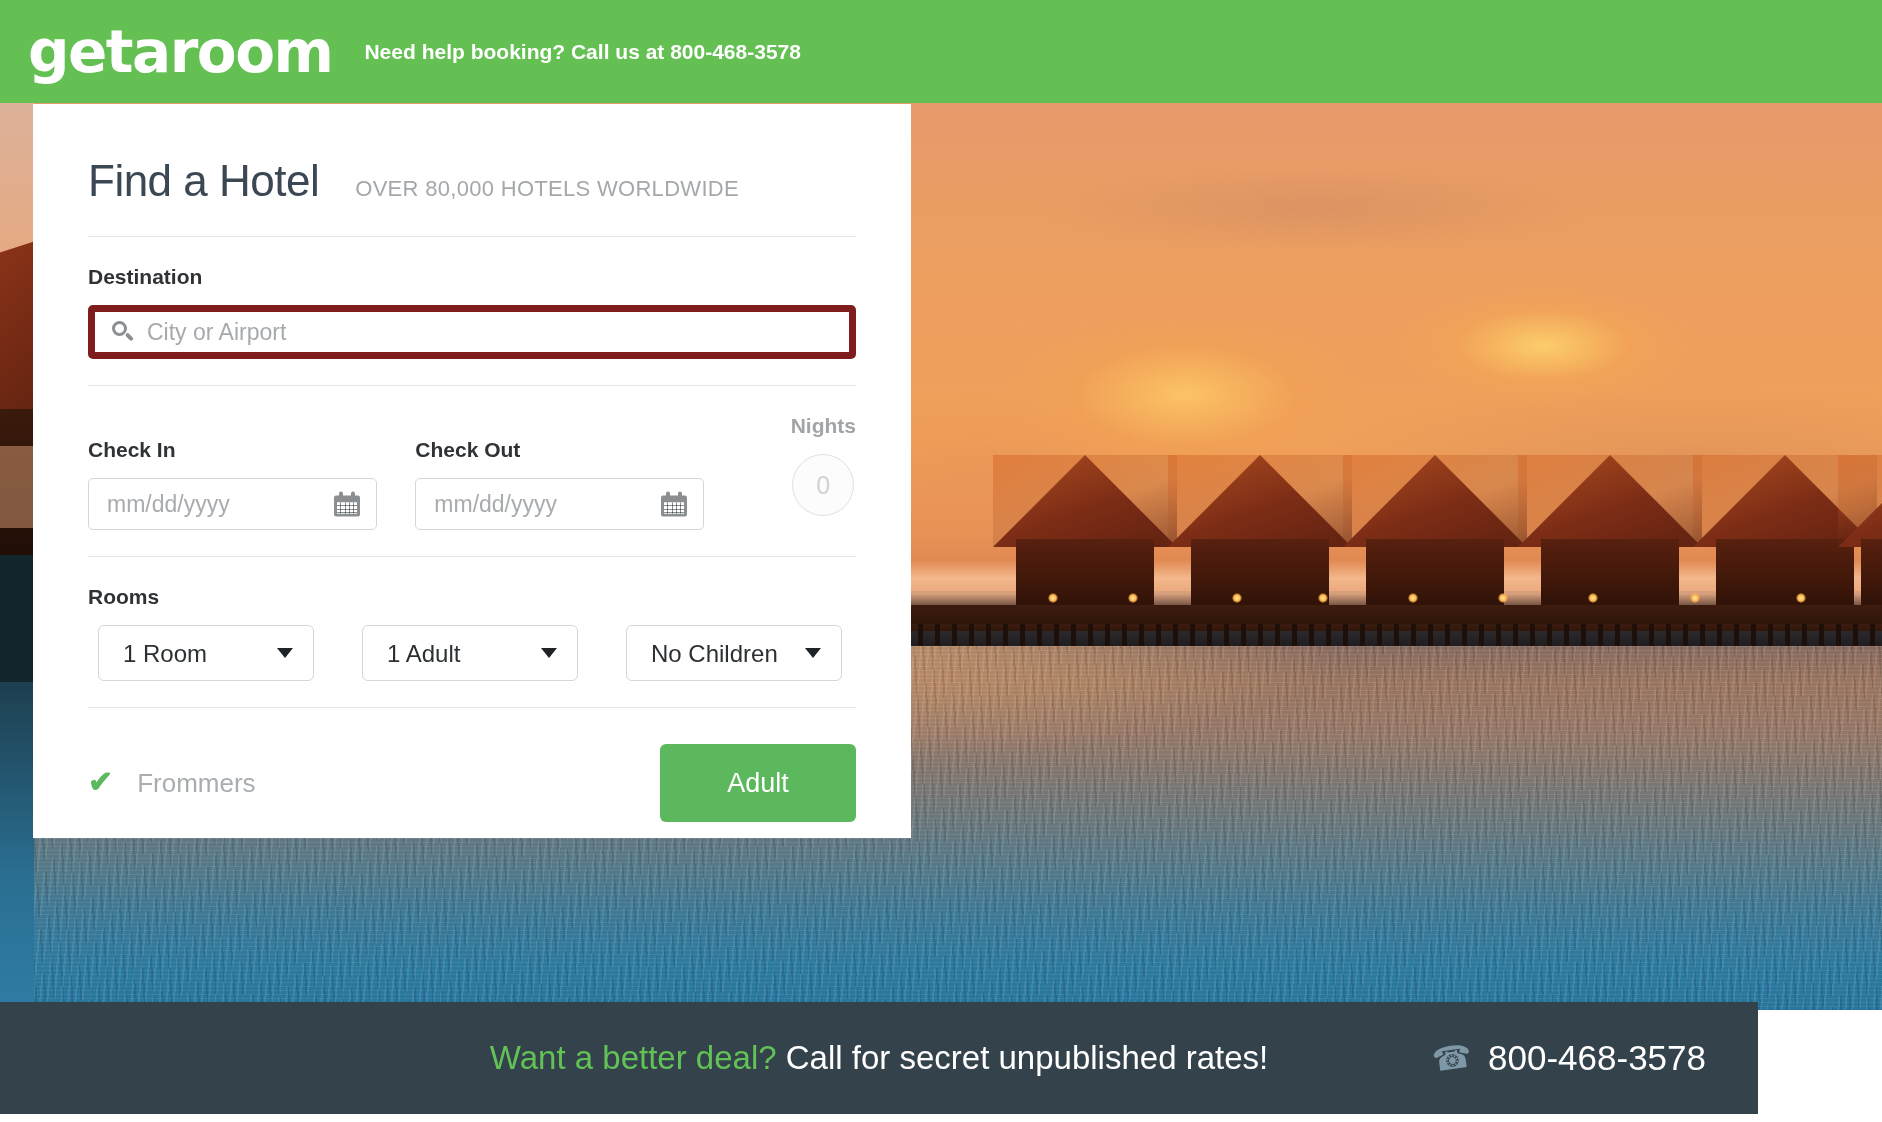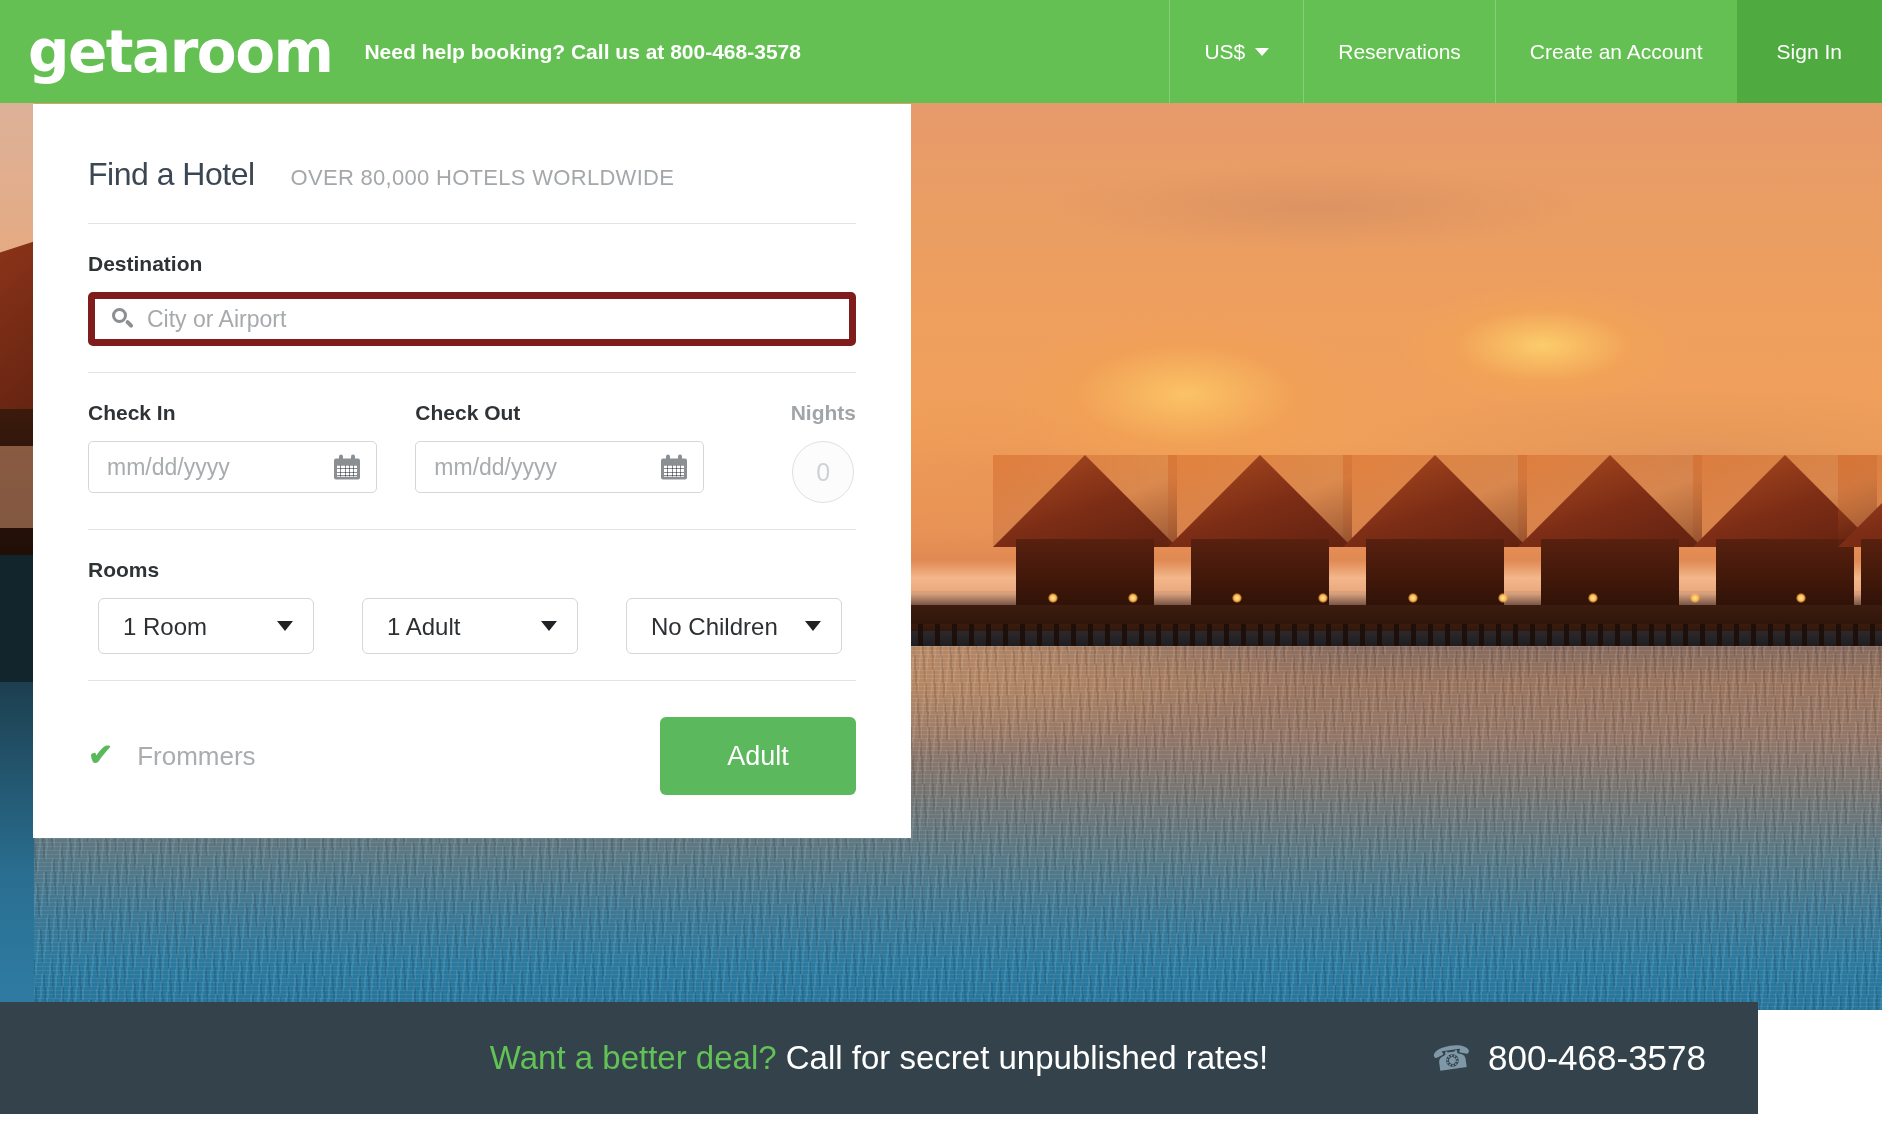--- a/index.html
+++ b/index.html
@@ -260,21 +260,21 @@
     padding: 0 55px;
   }
   .card-head {
     display: flex;
     align-items: baseline;
     padding-top: 52px;
     padding-bottom: 30px;
     border-bottom: 1px solid #e3e3e3;
   }
   .card-title {
-    font-size: 32px;
+    font-size: 44px;
     color: #3b4753;
     font-weight: normal;
     letter-spacing: -0.5px;
   }
   .card-sub {
     margin-left: 36px;
     font-size: 22px;
     color: #a4a8ab;
     letter-spacing: 0.3px;
   }
@@ -332,21 +332,21 @@
     font-size: 23px;
     color: #333;
     font-family: "Liberation Sans", sans-serif;
   }
   .text-input::placeholder { color: #a6aaad; }
 
   .dates-row {
     display: flex;
     align-items: flex-start;
   }
-  .date-col { width: 340px; }
+  .date-col { width: 340px; margin-top: 24px; }
   .date-col.second { margin-left: 0; }
   .date-input-wrap {
     position: relative;
     width: 289px;
     height: 52px;
     border: 1px solid #d6d6d6;
     border-radius: 5px;
     background: #fff;
     display: flex;
     align-items: center;
@@ -585,29 +585,20 @@
       <div class="ls-water"></div>
     </div>
   </div>
 
   <div class="header">
     <div class="brand">
       <div class="brand-logo">getaroom</div>
       <div class="help-text">Need help booking? Call us at 800-468-3578</div>
     </div>
     <div class="nav-spacer"></div>
-    <div class="nav">
-      <div class="nav-item">
-        <span>US$</span>
-        <span class="caret-down"></span>
-      </div>
-      <div class="nav-item">Reservations</div>
-      <div class="nav-item">Create an Account</div>
-      <div class="nav-item signin">Sign In</div>
-    </div>
   </div>
 
   <div class="card">
 
     <div class="card-head">
       <div class="card-title">Find a Hotel</div>
       <div class="card-sub">OVER 80,000 HOTELS WORLDWIDE</div>
     </div>
 
     <div class="field-block">

